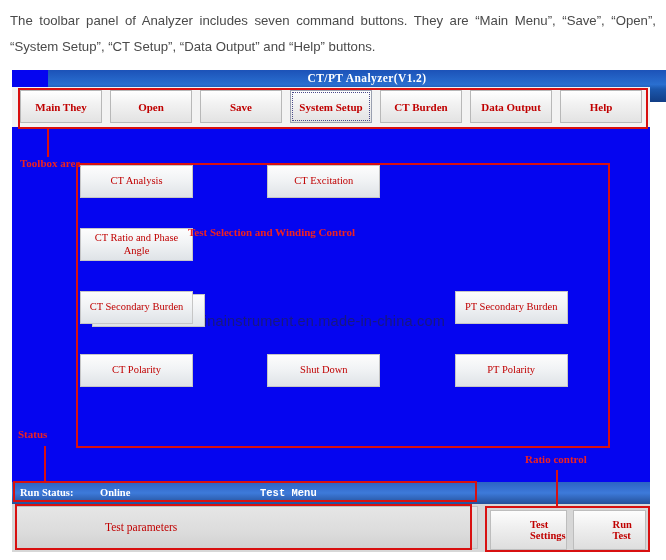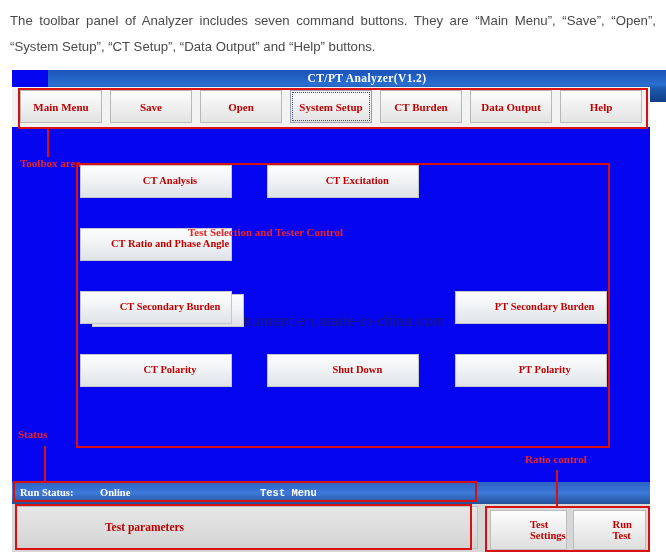--- a/index.html
+++ b/index.html
@@ -112,35 +112,34 @@
     width: 33.333%;
     display: flex;
     align-items: center;
     justify-content: flex-start;
     box-sizing: border-box;
   }
   .grid-cell.c0 { padding-left: 4px; }
   .grid-cell.c1 { padding-left: 10px; }
   .grid-cell.c2 { padding-left: 16px; }
   .app-btn {
-    width: 152px;
+    width: 113px;
     height: 33px;
     background: linear-gradient(to bottom, #fdfdfd 0%, #f1f3f5 45%, #dfe3e7 100%);
     border: 1px solid #c6c6c6;
     color: #c00000;
     font-size: 10.5px;
-    font-weight: bold;
+    font-weight: normal;
     display: flex;
     align-items: center;
     justify-content: center;
     text-align: center;
     line-height: 12.5px;
     box-sizing: border-box;
     cursor: default;
-    padding-left: 28px;
   }
   .app-btn.empty {
     visibility: hidden;
   }
 
   
   #panel-caption {
     position: absolute;
     left: 176px;
     top: 155px;
@@ -185,21 +184,21 @@
     height: 43px;
     background: linear-gradient(to bottom, #e6e6e6 0%, #dcdcdc 60%, #d2d2d2 100%);
     border: 1px solid #c0c0c0;
     box-sizing: border-box;
   }
   #params-label {
     position: absolute;
     left: 88px; top: 14px;
     color: #c00000;
     font-size: 11.5px;
-    font-weight: bold;
+    font-weight: normal;
   }
   #bottom-buttons {
     position: absolute;
     left: 478px; top: 6px;
     width: 156px;
     height: 40px;
     display: flex;
     gap: 6px;
   }
   .bottom-btn {
@@ -259,23 +258,23 @@
   <p>The toolbar panel of Analyzer includes seven command buttons. They are “Main Menu”, “Save”, “Open”, “System Setup”, “CT Setup”, “Data Output” and “Help” buttons.</p>
 </div>
 
 <div id="app-window">
 
   <div id="title-bar">
     <span>CT/PT Analyzer(V1.2)</span>
   </div>
 
   <div id="toolbar">
-    <div class="tb-btn">Main Menu</div>
+    <div class="tb-btn">Main They</div>
+    <div class="tb-btn">Open</div>
     <div class="tb-btn">Save</div>
-    <div class="tb-btn">Open</div>
     <div class="tb-btn focused">System Setup</div>
     <div class="tb-btn">CT Burden</div>
     <div class="tb-btn">Data Output</div>
     <div class="tb-btn">Help</div>
   </div>
 
   <div id="watermark">chinainstrument.en.made-in-china.com</div>
 
   <div id="grid-panel">
 
@@ -323,21 +322,21 @@
         <div class="app-btn">Shut Down</div>
       </div>
       <div class="grid-cell c2">
         <div class="app-btn">PT Polarity</div>
       </div>
     </div>
 
 
   </div>
 
-  <div id="panel-caption">Test Selection and Tester Control</div>
+  <div id="panel-caption">Test Selection and Winding Control</div>
 
   <div id="status-bar">
     <span class="sb-item" id="sb-label">Run Status:</span>
     <span class="sb-item" id="sb-value">Online</span>
     <span class="sb-item" id="sb-menu">Test Menu</span>
   </div>
 
   <div id="bottom-area">
     <div id="params-panel">
       <div id="params-label">Test parameters</div>

